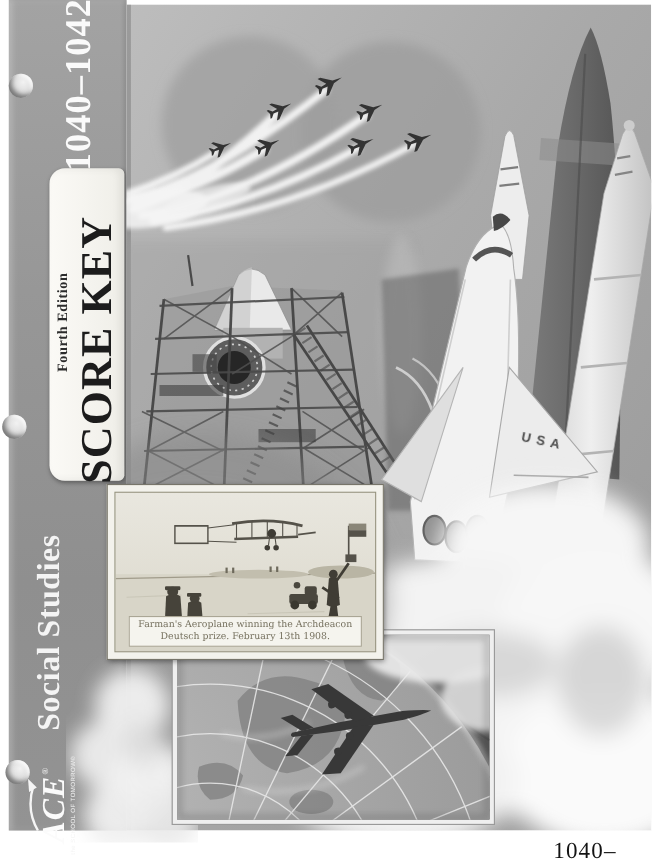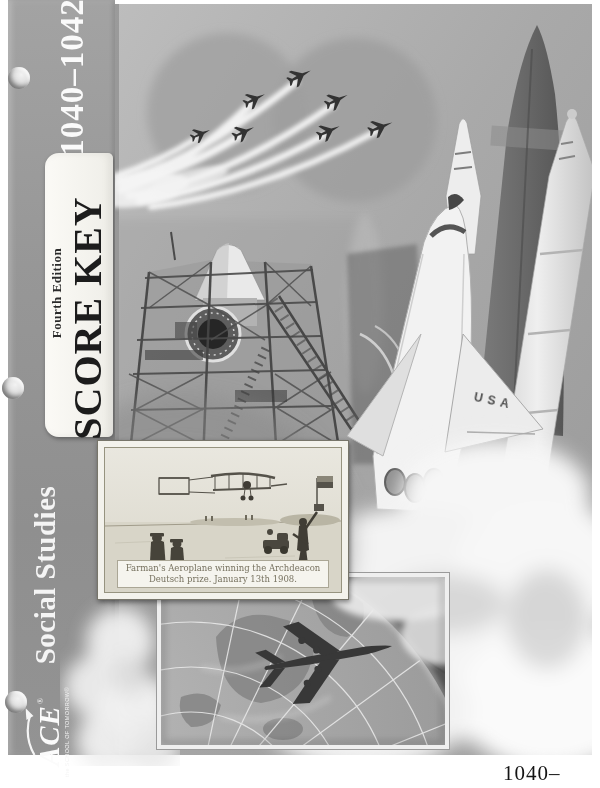--- a/index.html
+++ b/index.html
@@ -396,19 +396,19 @@
         </g>
         <g fill="#6e6a5c">
           <rect x="100" y="68" width="2" height="5"></rect>
             <rect x="106" y="68" width="2" height="5"></rect>
           <rect x="140" y="67" width="2" height="5"></rect>
             <rect x="146" y="67" width="2" height="5"></rect>
         </g>
       </svg>
       <div class="farman-caption">
         <span>Farman's Aeroplane winning the Archdeacon</span>
-        <span>Deutsch prize. January 13th 1908.</span>
+        <span>Deutsch prize. February 13th 1908.</span>
       </div>
     </div>
   </div>
 
   <div class="bottom-code">1040–1042</div>
 </div>
 
 </body></html>

